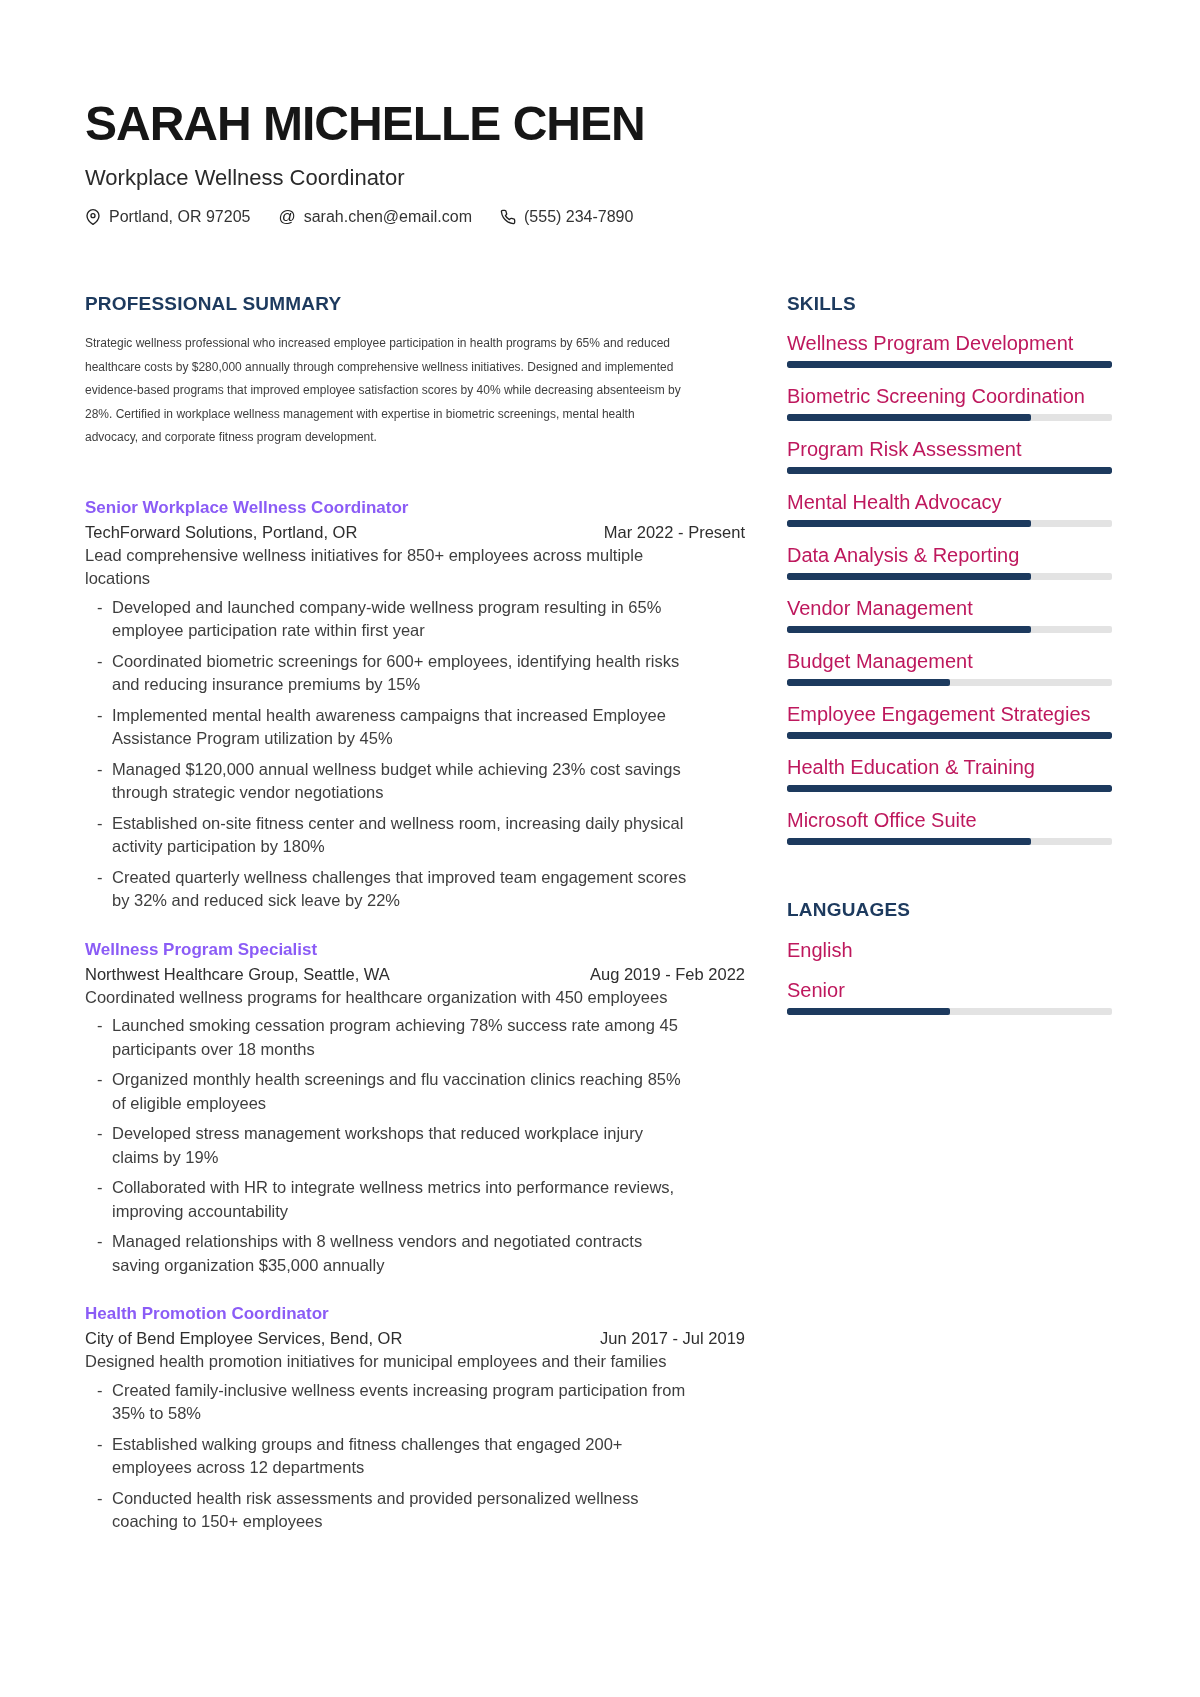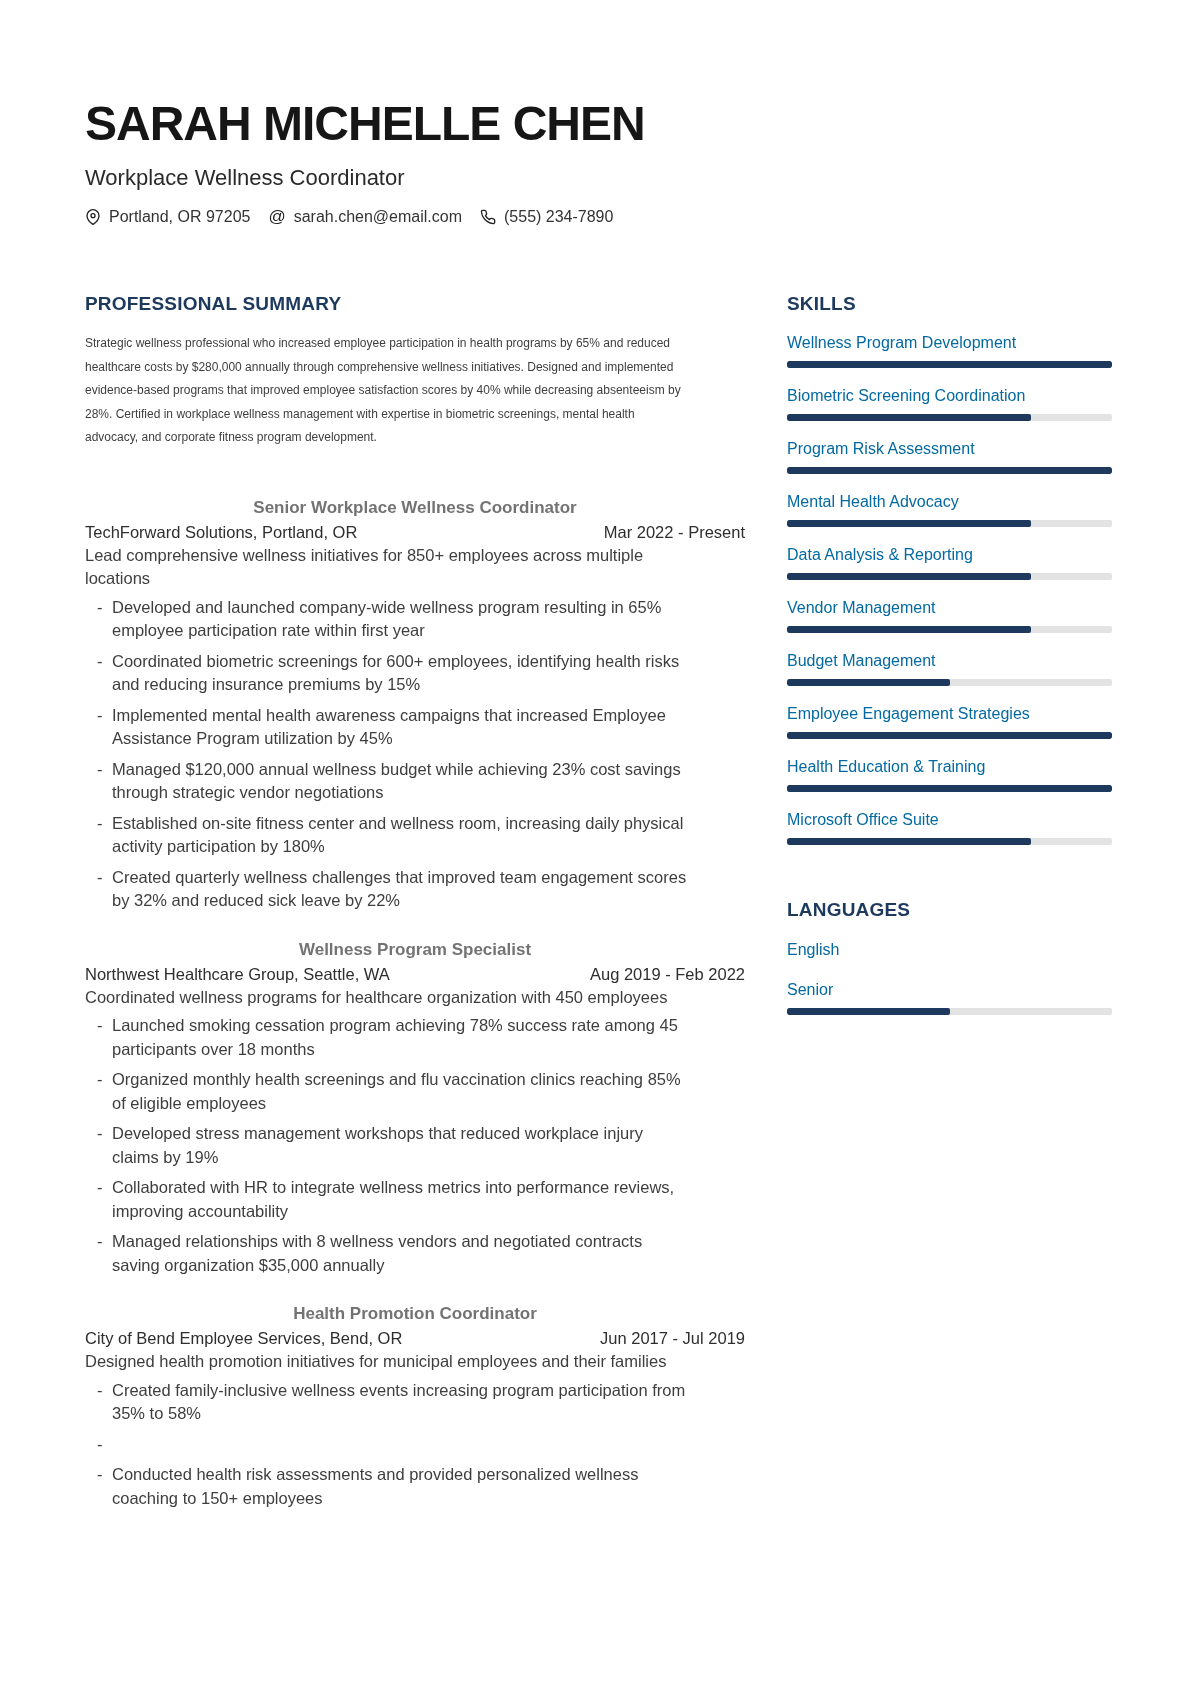--- a/index.html
+++ b/index.html
@@ -33,21 +33,21 @@
     margin-top:16px;
     font-size:22px;
     font-weight:400;
     color:#2a2a2a;
     line-height:1.2;
   }
   .contact-row{
     margin-top:16px;
     display:flex;
     align-items:flex-start;
-    gap:18px;
+    gap:28px;
     font-size:16px;
     color:#333333;
   }
   .contact-item{display:flex;align-items:center;gap:8px;line-height:1.2;}
   .contact-item svg{display:block;stroke:#222;}
   .at-glyph{
     font-size:17px;
     color:#222;
     font-weight:400;
     line-height:1;
@@ -74,23 +74,22 @@
     line-height:23.5px;
     color:var(--body);
     max-width:605px;
   }
   
   .employment{margin-top:46px;}
   .job + .job{margin-top:25px;}
   .job-role{
     font-size:17px;
     font-weight:bold;
-    color:#737373;
+    color:#8b5cf6;
     line-height:24px;
-    text-align:center;
   }
   .job-meta{
     display:flex;
     justify-content:space-between;
     align-items:center;
     font-size:16.5px;
     color:#2e2e2e;
     line-height:24px;
   }
   .job-desc{
@@ -109,22 +108,22 @@
     margin-bottom:7px;
     font-size:16.5px;
     line-height:23.5px;
     color:var(--body);
   }
   .dash{flex:none;width:15px;}
   .bullet-text{max-width:580px;}
   
   .meter-item{margin-bottom:17px;}
   .meter-label{
-    font-size:16px;
-    color:#0369a1;
+    font-size:20px;
+    color:#be185d;
     line-height:22px;
   }
   .bar-track{
     margin-top:7px;
     height:7px;
     width:100%;
     background:var(--track);
     border-radius:2px;
     overflow:hidden;
   }
@@ -262,20 +261,21 @@
     </div>
     <p class="job-desc">Designed health promotion initiatives for municipal employees and their families</p>
     <ul class="job-bullets">
   <li>
     <span class="dash">-</span>
     <span class="bullet-text">Created family-inclusive wellness events increasing program participation from 35% to 58%</span>
   </li>
 
   <li>
     <span class="dash">-</span>
+    <span class="bullet-text">Established walking groups and fitness challenges that engaged 200+ employees across 12 departments</span>
   </li>
 
   <li>
     <span class="dash">-</span>
     <span class="bullet-text">Conducted health risk assessments and provided personalized wellness coaching to 150+ employees</span>
   </li>
 </ul>
   </article>
 </div>
       </section>

